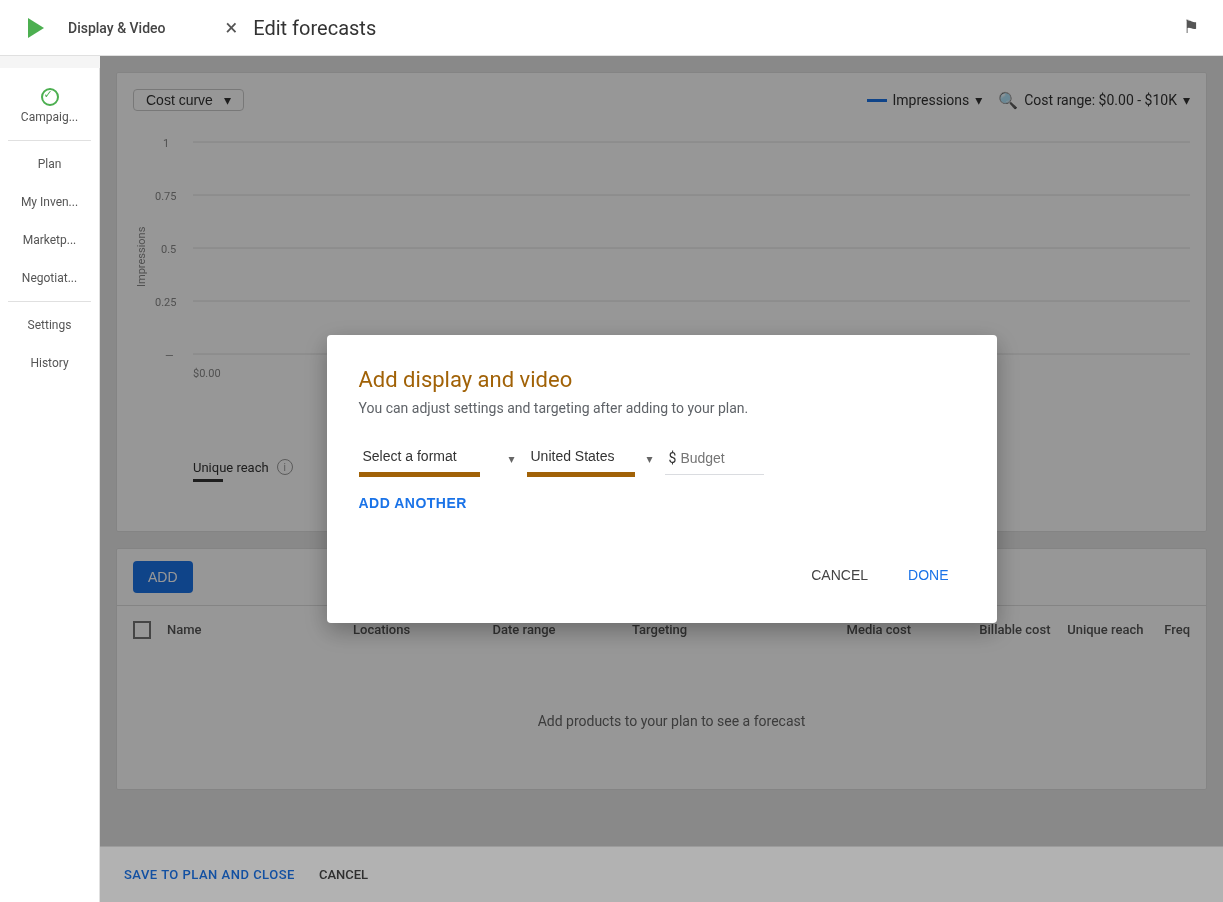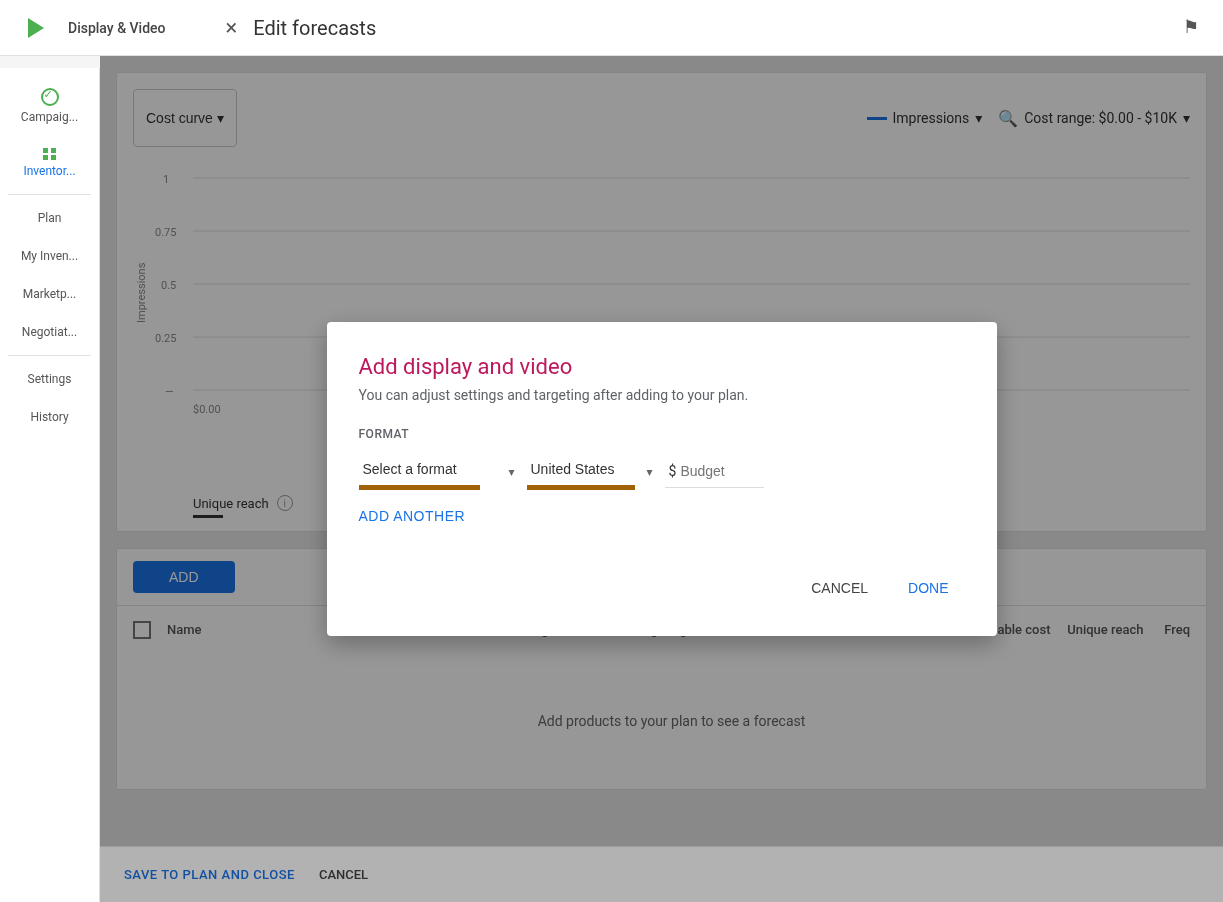--- a/index.html
+++ b/index.html
@@ -150,27 +150,27 @@
     }
     .chart-header {
       display: flex;
       align-items: center;
       justify-content: space-between;
       margin-bottom: 16px;
     }
     .chart-title-btn {
       display: flex;
       align-items: flex-end;
-      gap: 4px;
+      gap: 11px;
       font-size: 14px;
       color: #333;
       cursor: pointer;
       border: 1px solid #ccc;
       border-radius: 4px;
-      padding: 20px 12px;
+      padding: 2px 12px;
       background: #fff;
     }
     .chart-right-controls {
       display: flex;
       align-items: center;
       gap: 16px;
     }
     .impressions-btn {
       display: flex;
       align-items: center;
@@ -234,21 +234,21 @@
       border-radius: 2px;
     }
     .table-toolbar {
       padding: 12px 16px;
     }
     .add-btn {
       background: #1a73e8;
       color: #fff;
       border: none;
       border-radius: 4px;
-      padding: 8px 36px;
+      padding: 8px 15px;
       font-size: 14px;
       cursor: pointer;
       font-weight: 500;
     }
     .table-header {
       display: flex;
       align-items: center;
       padding: 0 16px;
       height: 48px;
       border-top: 1px solid #e0e0e0;
@@ -327,21 +327,21 @@
       background: #fff;
       border-radius: 4px;
       box-shadow: 0 8px 24px rgba(0,0,0,0.3);
       width: 670px;
       padding: 32px;
       position: relative;
     }
     .modal-title {
       font-size: 22px;
       font-weight: 400;
-      color: #be185d;
+      color: #a16207;
       margin-bottom: 8px;
     }
     .modal-subtitle {
       font-size: 14px;
       color: #5f6368;
       margin-bottom: 24px;
     }
     .modal-format-label {
       font-size: 12px;
       color: #5f6368;
@@ -405,21 +405,21 @@
       border: none;
       outline: none;
       font-size: 14px;
       color: #3b82f6;
       width: 80px;
       background: transparent;
     }
     .add-another-btn {
       color: #1a73e8;
       font-size: 14px;
-      font-weight: 400;
+      font-weight: 700;
       cursor: pointer;
       text-transform: uppercase;
       letter-spacing: 0.5px;
       background: none;
       border: none;
       padding: 0;
       margin-bottom: 24px;
     }
     .modal-actions {
       display: flex;
@@ -465,29 +465,20 @@
   <span class="top-bar-title">Display &amp; Video</span>
   <span class="top-bar-close" style="margin-left:60px; font-size:22px; color:#555;">×</span>
   <span class="top-bar-edit-title">Edit forecasts</span>
   <span class="top-bar-flag" style="margin-left:auto; font-size:18px; color:#555;">⚑</span>
 </div>
 
 <div class="sidebar">
   <div class="sidebar-item">
     <div class="check-circle"></div>
     <span>Campaig...</span>
-  </div>
-  <div class="sidebar-item active">
-    <div class="grid-icon">
-      <span></span>
-        <span></span>
-        <span></span>
-        <span></span>
-    </div>
-    <span>Inventor...</span>
   </div>
   <div class="sidebar-divider"></div>
   <div class="sidebar-item">
     <span>Plan</span>
   </div>
   <div class="sidebar-item">
     <span>My Inven...</span>
   </div>
   <div class="sidebar-item">
     <span>Marketp...</span>
@@ -582,21 +573,20 @@
 <div class="bottom-bar">
   <span class="save-plan-btn">SAVE TO PLAN AND CLOSE</span>
   <span class="bottom-cancel-btn">CANCEL</span>
 </div>
 
 <div class="modal-overlay">
   <div class="modal">
     <h2 class="modal-title">Add display and video</h2>
     <p class="modal-subtitle">You can adjust settings and targeting after adding to your plan.</p>
 
-    <div class="modal-format-label">Format</div>
 
     <div class="modal-row">
 
       <div class="select-wrapper select-format">
         <select class="modal-select"><option>Select a format</option><option>Display</option><option>Video</option><option>Display and Video</option></select>
       </div>
 
       <div class="select-wrapper select-country">
         <select class="modal-select"><option>United States</option><option>Canada</option><option>United Kingdom</option><option>Germany</option></select>
       </div>

